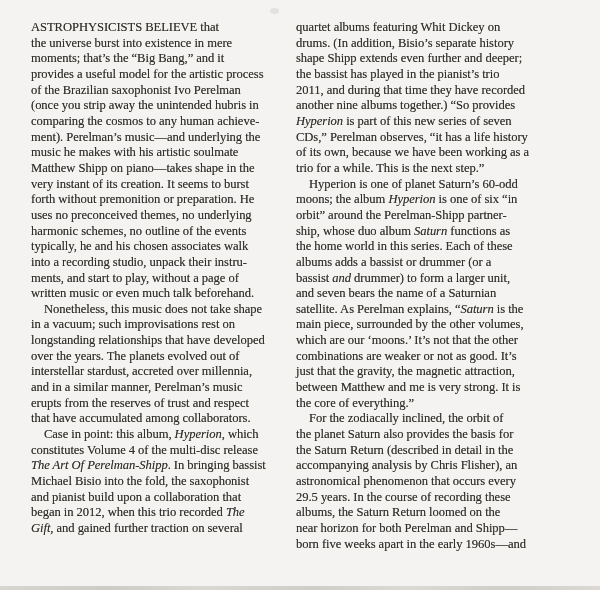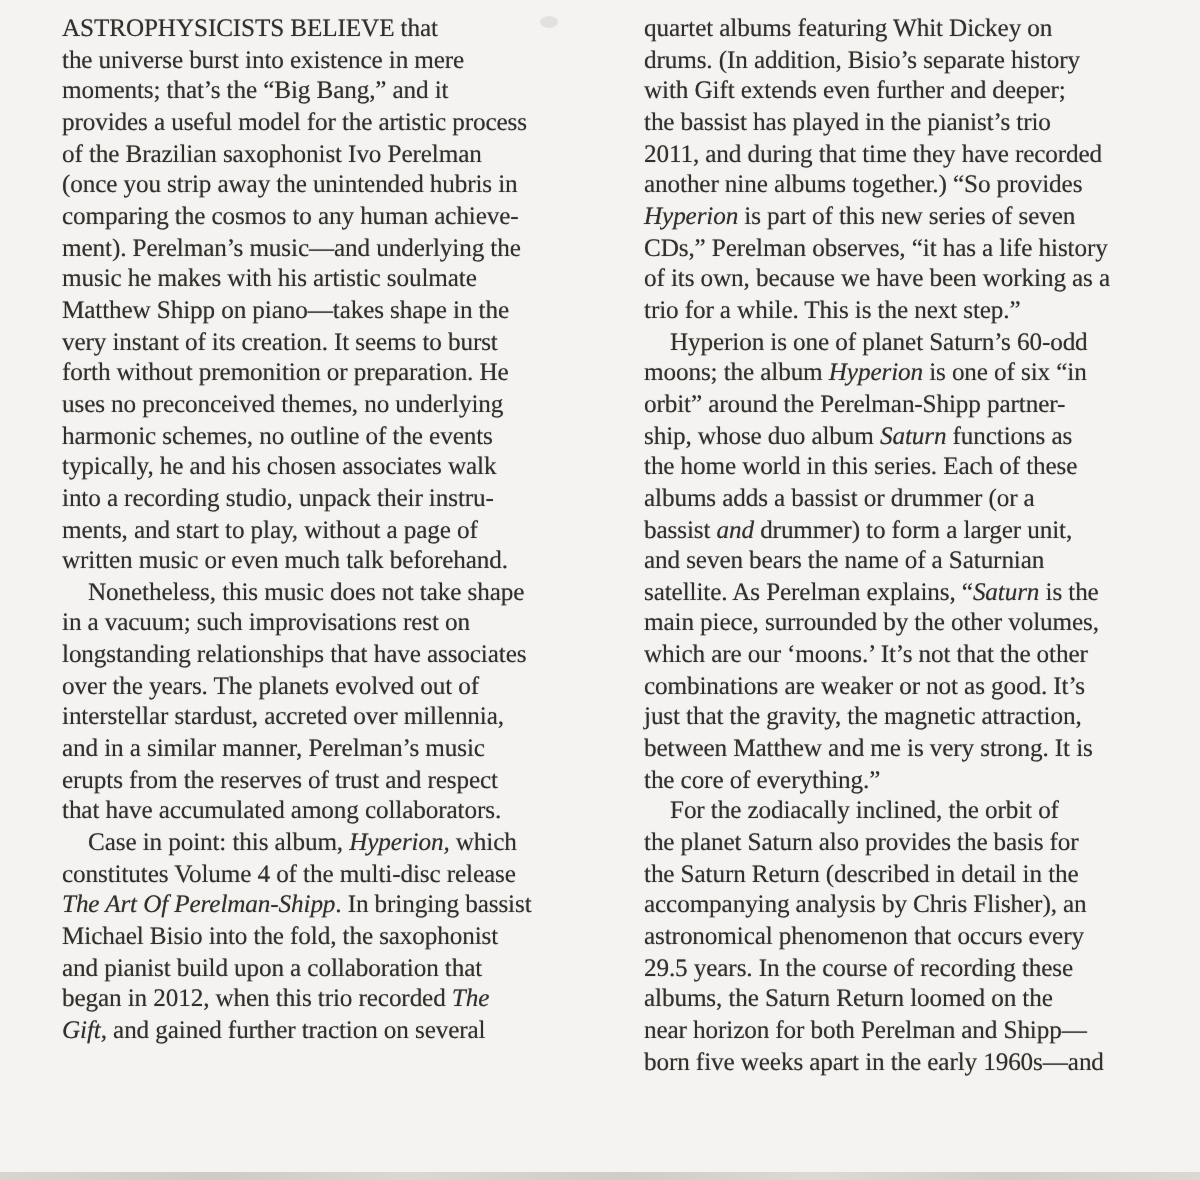--- a/index.html
+++ b/index.html
@@ -7,23 +7,22 @@
     position: relative;
     width: 600px;
     height: 590px;
     background: var(--page-bg, #f4f3f1);
     overflow: hidden;
     font-family: "Liberation Serif", "DejaVu Serif", serif;
   }
   .two-cols {
     position: absolute;
     left: 31px;
-    top: 7px;
+    top: 20px;
     display: flex;
-    gap: 26px;
   }
   .col { flex: 0 0 auto; }
   .col-left  { width: 265px; }
   .col-right { width: 263px; }
   .line {
     font-size: 12.6px;
     line-height: 15.66px;
     letter-spacing: -0.06px;
     white-space: nowrap;
     color: var(--ink, #32302b);
@@ -68,38 +67,38 @@
         <div class="line"><span>very instant of its creation. It seems to burst</span></div>
         <div class="line"><span>forth without premonition or preparation. He</span></div>
         <div class="line"><span>uses no preconceived themes, no underlying</span></div>
         <div class="line"><span>harmonic schemes, no outline of the events</span></div>
         <div class="line"><span>typically, he and his chosen associates walk</span></div>
         <div class="line"><span>into a recording studio, unpack their instru-</span></div>
         <div class="line"><span>ments, and start to play, without a page of</span></div>
         <div class="line"><span>written music or even much talk beforehand.</span></div>
         <div class="line indent"><span>Nonetheless, this music does not take shape</span></div>
         <div class="line"><span>in a vacuum; such improvisations rest on</span></div>
-        <div class="line"><span>longstanding relationships that have associates</span></div>
+        <div class="line"><span>longstanding relationships that have developed</span></div>
         <div class="line"><span>over the years. The planets evolved out of</span></div>
         <div class="line"><span>interstellar stardust, accreted over millennia,</span></div>
         <div class="line"><span>and in a similar manner, Perelman’s music</span></div>
         <div class="line"><span>erupts from the reserves of trust and respect</span></div>
         <div class="line"><span>that have accumulated among collaborators.</span></div>
         <div class="line indent"><span>Case in point: this album, </span><em>Hyperion,</em><span> which</span></div>
         <div class="line"><span>constitutes Volume 4 of the multi-disc release</span></div>
         <div class="line"><em>The Art Of Perelman-Shipp</em><span>. In bringing bassist</span></div>
         <div class="line"><span>Michael Bisio into the fold, the saxophonist</span></div>
         <div class="line"><span>and pianist build upon a collaboration that</span></div>
         <div class="line"><span>began in 2012, when this trio recorded </span><em>The</em></div>
         <div class="line"><em>Gift,</em><span> and gained further traction on several</span></div>
       </div>
     <div class="col col-right">
         <div class="line"><span>quartet albums featuring Whit Dickey on</span></div>
         <div class="line"><span>drums. (In addition, Bisio’s separate history</span></div>
-        <div class="line"><span>with Gift extends even further and deeper;</span></div>
+        <div class="line"><span>shape Shipp extends even further and deeper;</span></div>
         <div class="line"><span>the bassist has played in the pianist’s trio</span></div>
         <div class="line"><span>2011, and during that time they have recorded</span></div>
         <div class="line"><span>another nine albums together.) “So provides</span></div>
         <div class="line"><em>Hyperion</em><span> is part of this new series of seven</span></div>
         <div class="line"><span>CDs,” Perelman observes, “it has a life history</span></div>
         <div class="line"><span>of its own, because we have been working as a</span></div>
         <div class="line"><span>trio for a while. This is the next step.”</span></div>
         <div class="line indent"><span>Hyperion is one of planet Saturn’s 60-odd</span></div>
         <div class="line"><span>moons; the album </span><em>Hyperion</em><span> is one of six “in</span></div>
         <div class="line"><span>orbit” around the Perelman-Shipp partner-</span></div>

